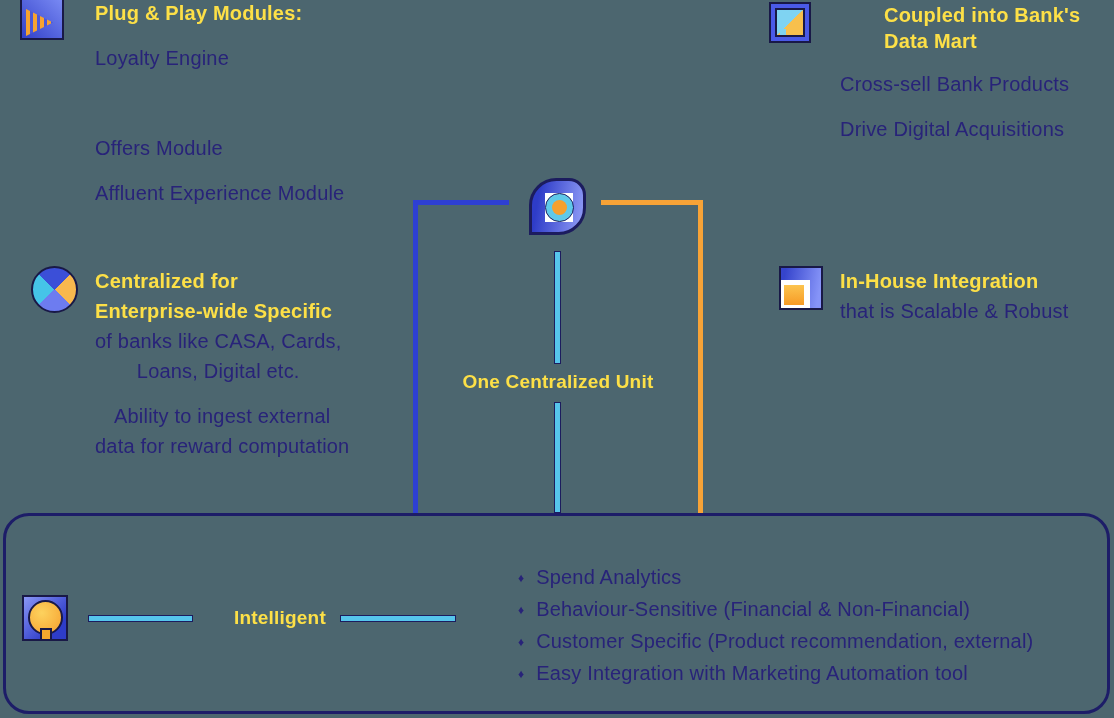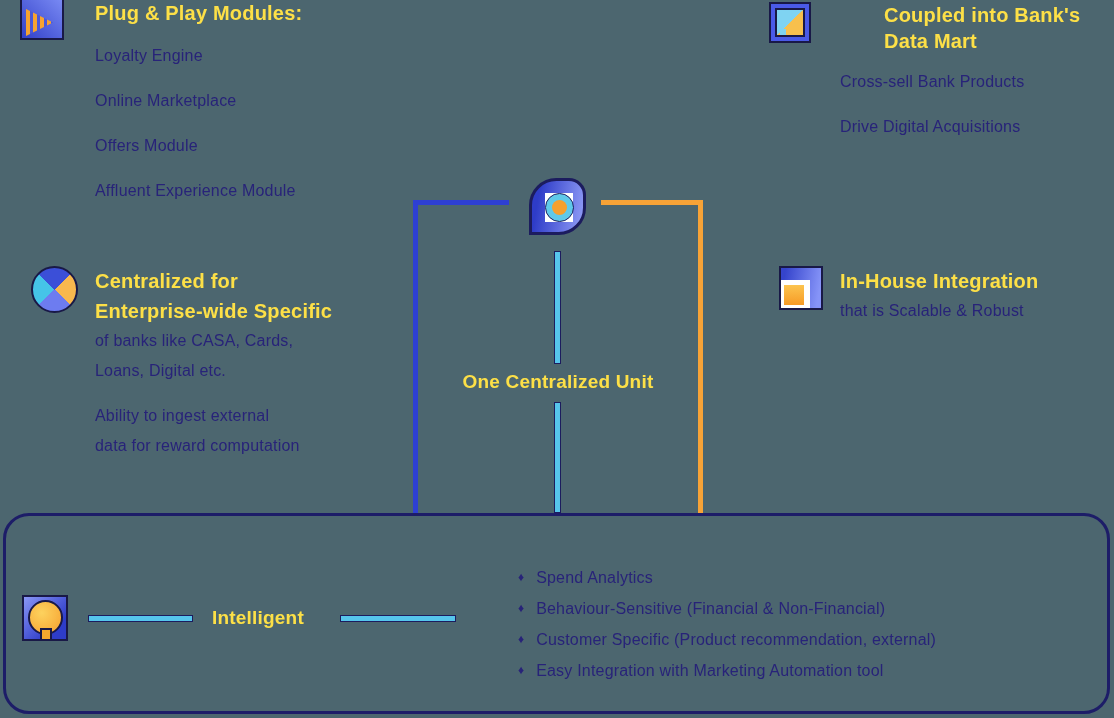--- a/index.html
+++ b/index.html
@@ -1,20 +1,20 @@
 <!DOCTYPE html>
 <html><head>
 <meta charset="utf-8">
 <style>
   html,body{margin:0;padding:0;}
   body{font-family:"Liberation Sans", sans-serif;}
   #canvas{position:relative;width:1114px;height:718px;background:#4c666f;overflow:hidden;}
   .abs{position:absolute;}
   .h{font-weight:700;font-size:20px;color:#fde047;letter-spacing:.2px;}
-  .t{font-weight:500;font-size:16px;color:#282379;letter-spacing:.2px;}
+  .t{font-weight:500;font-size:20px;color:#282379;letter-spacing:.2px;text-align:center;}
   .lh30{line-height:30px;}
   .lh26{line-height:26px;}
 
   
   .line{position:absolute;}
   .blue{background:#2e3fd3;}
   .orangeL{background:#f7a337;}
   .cyanL{background:#56c5ec;border:1px solid #1c1c5e;box-sizing:border-box;}
   #blue-h{left:413px;top:200px;width:96px;height:5px;}
   #blue-v{left:413px;top:200px;width:5px;height:313px;}
@@ -59,21 +59,21 @@
   #plug-item-1{left:95px;top:92px;}
   #plug-item-2{left:95px;top:137px;}
   #plug-item-3{left:95px;top:182px;}
   #dm-heading{left:884px;top:2px;}
   #dm-item-0{left:840px;top:73px;}
   #dm-item-1{left:840px;top:118px;}
   #cent-block{left:95px;top:266px;}
   #cent-note{left:95px;top:401px;}
   #ih-block{left:840px;top:266px;}
   #unit-label{left:428px;top:371px;width:260px;text-align:center;font-size:19px;}
-  #intelligent-label{left:188px;top:607px;width:140px;text-align:center;font-size:19px;}
+  #intelligent-label{left:210px;top:607px;width:140px;text-align:center;font-size:19px;}
   #bullet-list{left:518px;top:562px;}
   .bullet-row{line-height:30px;white-space:nowrap;}
   .bullet-mark{display:inline-block;font-size:12px;margin-right:12px;vertical-align:2px;color:#282379;}
 </style>
 </head>
 <body>
 
 <div id="canvas">
 
   <div class="line blue" id="blue-h"></div>
@@ -81,21 +81,20 @@
   <div class="line orangeL" id="orange-h"></div>
   <div class="line orangeL" id="orange-v"></div>
   <div class="line cyanL" id="cyan-top"></div>
   <div class="line cyanL" id="cyan-bottom"></div>
 
   <div class="ic" id="icon-play">
       <div class="tri"></div>
     </div>
   <div class="abs h" id="plug-heading">Plug &amp; Play Modules:</div>
   <div class="abs t" id="plug-item-0">Loyalty Engine</div>
-  <div class="abs t" id="plug-item-1">Online Marketplace</div>
   <div class="abs t" id="plug-item-2">Offers Module</div>
   <div class="abs t" id="plug-item-3">Affluent Experience Module</div>
 
   <div class="ic" id="icon-dm">
     <div class="inner">
         <div class="foot"></div>
       </div>
   </div>
   <div class="abs h lh26" id="dm-heading">
     <div>Coupled into Bank's</div>

